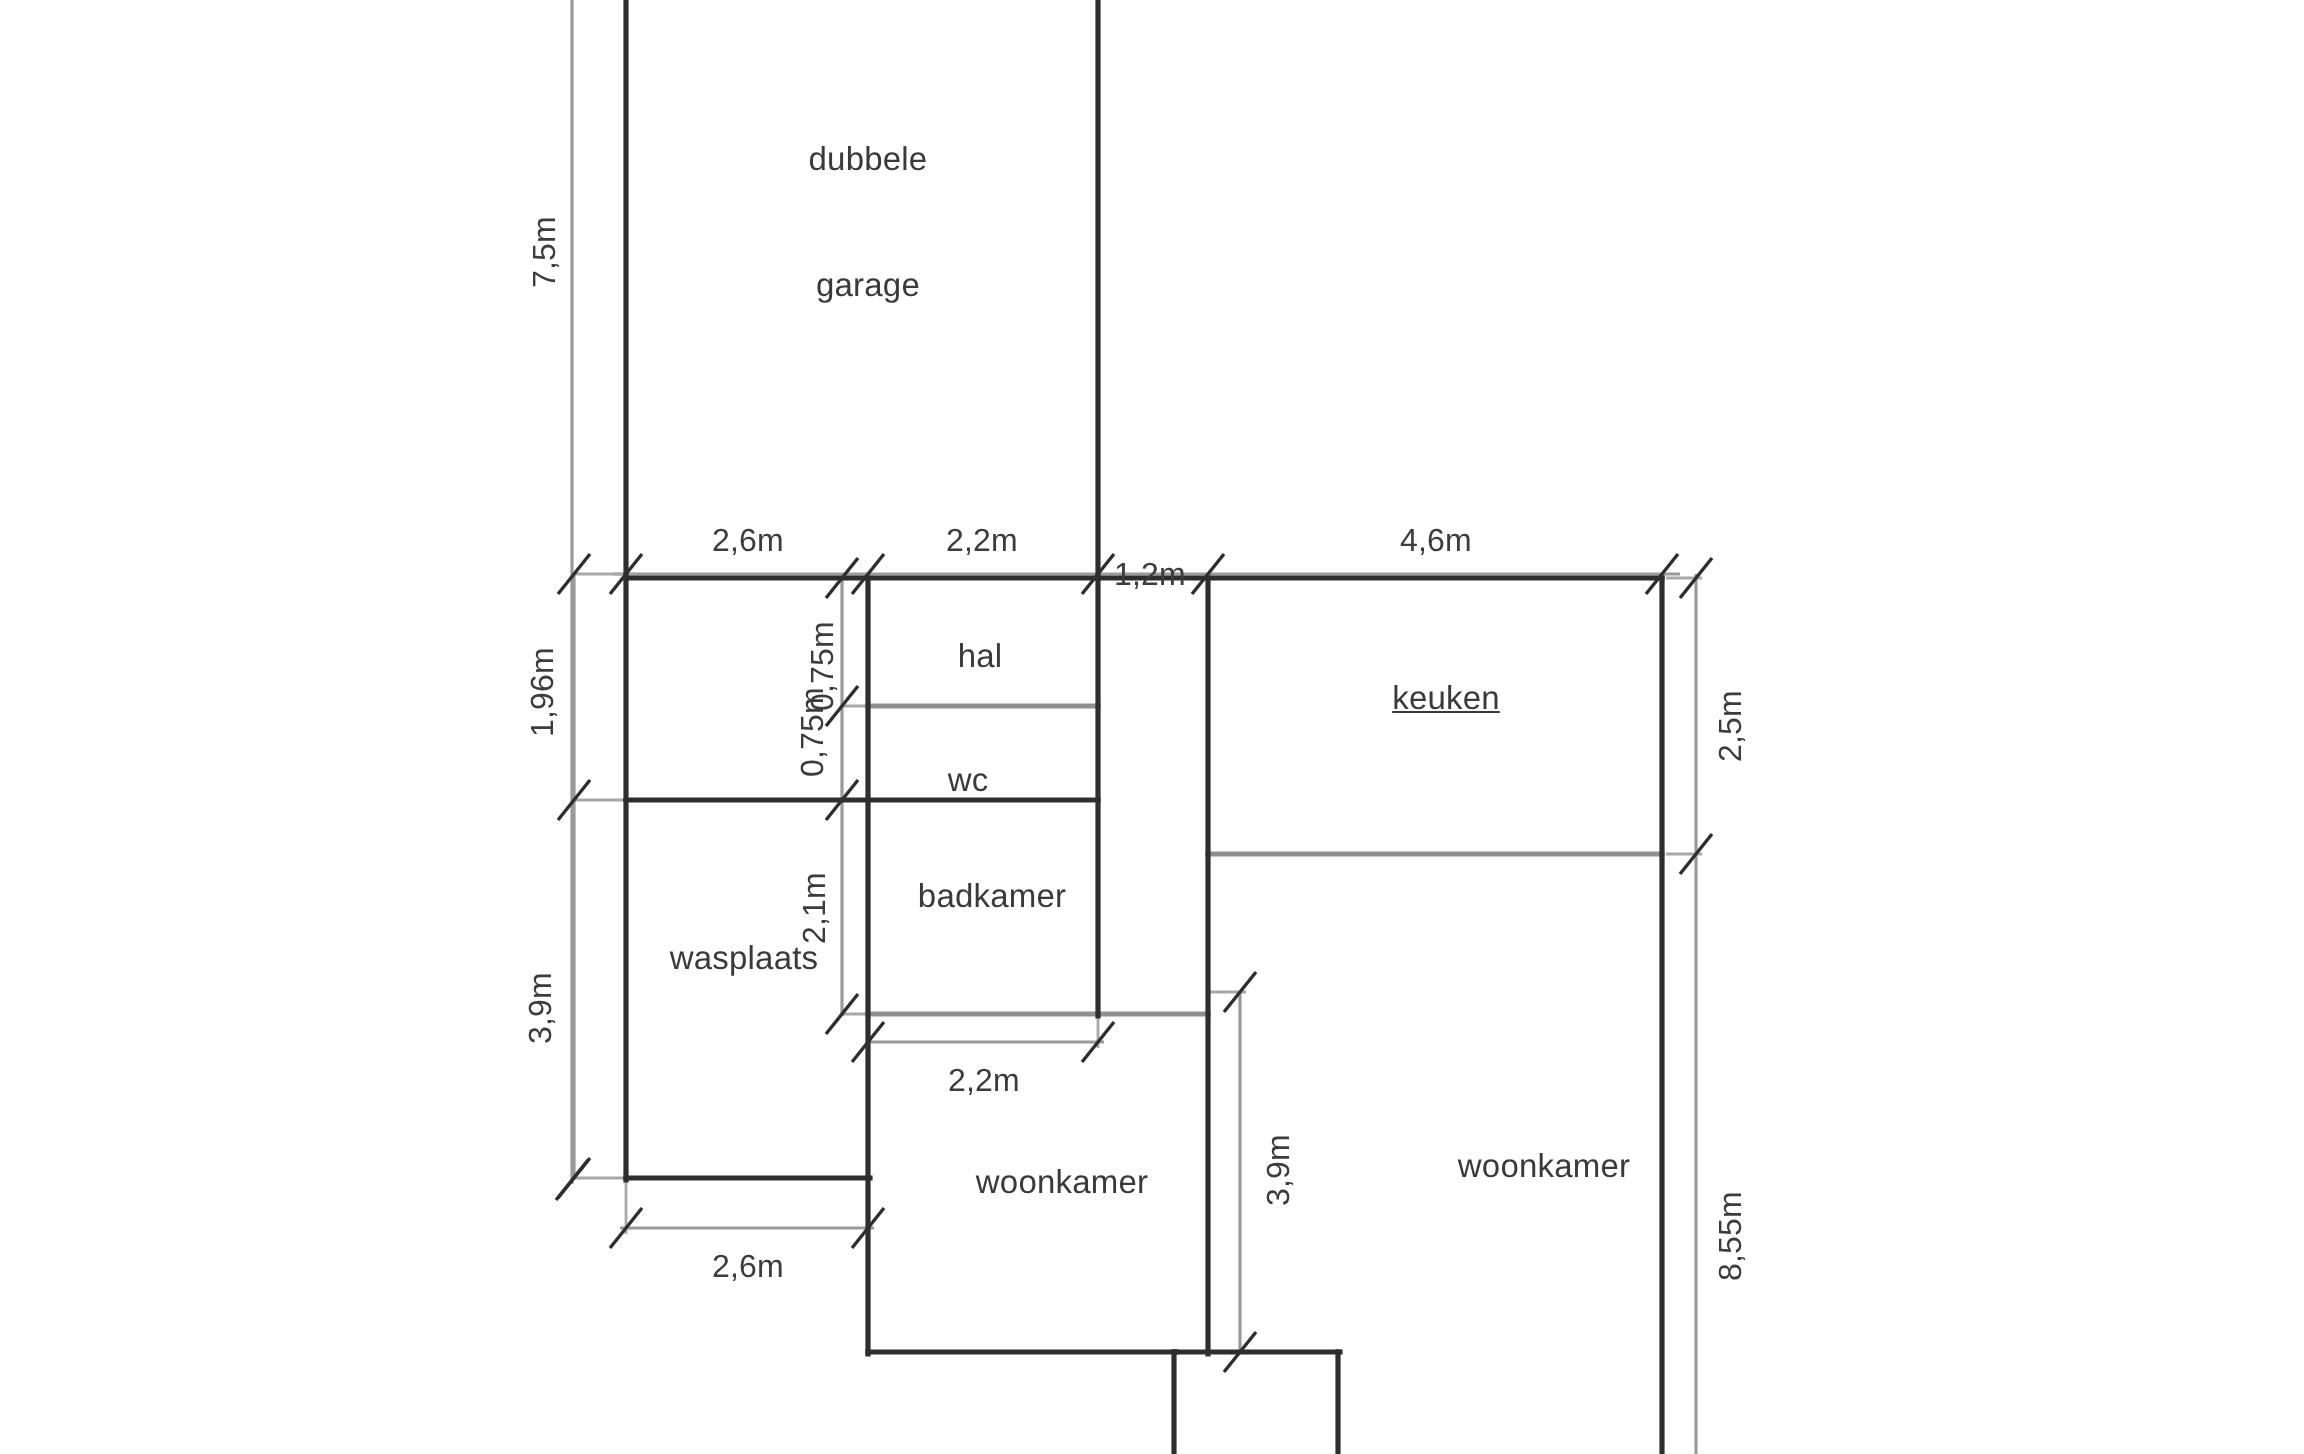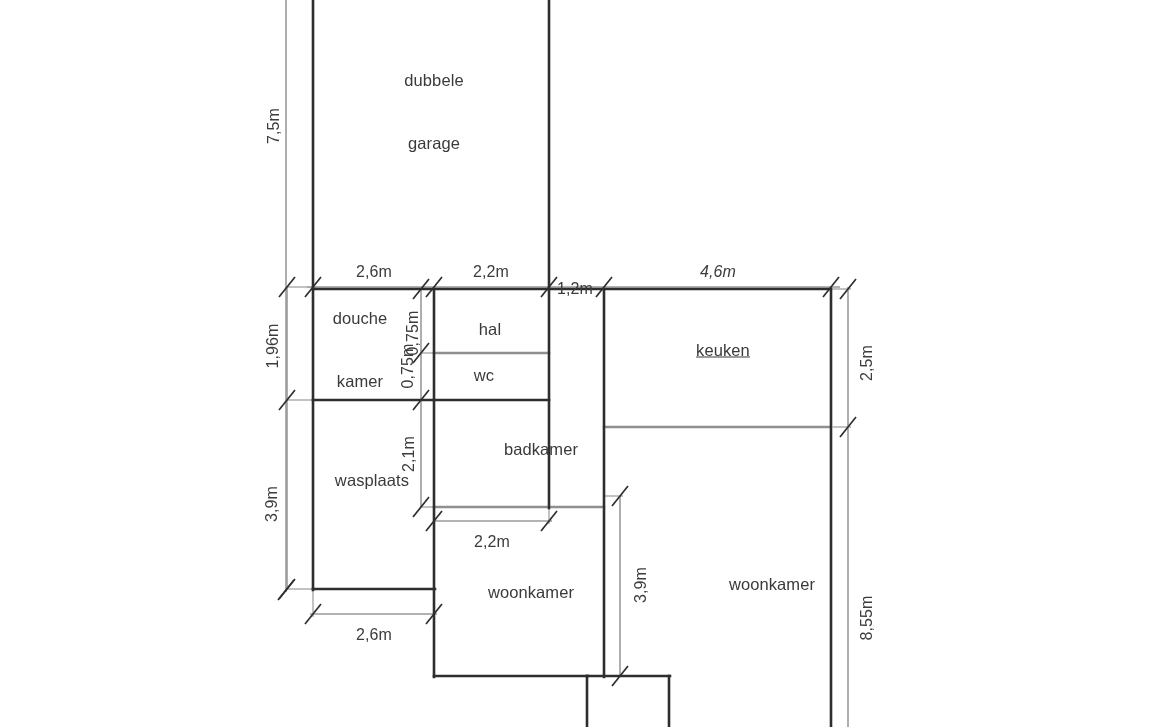--- a/index.html
+++ b/index.html
@@ -145,48 +145,44 @@
       <line x1="612" y1="506" x2="628" y2="486"></line>
       <line x1="612" y1="686" x2="628" y2="666"></line>
     </g>
   </svg>
 
   <div class="room-label" style="left:434px; top:112px;">
     <div>dubbele</div>
     <div>garage</div>
   </div>
 
-  <div class="room-label" style="left:360px; top:350px;">
-    <div>douche</div>
-    <div>kamer</div>
-  </div>
 
   <div class="room-label" style="left:490px; top:329px;">hal</div>
 
-  <div class="room-label" style="left:484px; top:375px;">wc</div>
-
-  <div class="room-label" style="left:496px; top:449px;margin-left:45px;">badkamer</div>
+  <div class="room-label" style="left:484px; top:391px;">wc</div>
+
+  <div class="room-label" style="left:496px; top:449px;">badkamer</div>
 
   <div class="room-label" style="left:372px; top:480px;">wasplaats</div>
 
   <div class="room-label" style="left:723px; top:350px;text-decoration:underline;">keuken</div>
 
   <div class="room-label" style="left:531px; top:592px;">woonkamer</div>
 
   <div class="room-label" style="left:772px; top:584px;">woonkamer</div>
 
   <div class="dim-label vert" style="left:273px; top:126px;">7,5m</div>
 
   <div class="dim-label" style="left:374px; top:271px;">2,6m</div>
 
   <div class="dim-label" style="left:491px; top:271px;">2,2m</div>
 
   <div class="dim-label" style="left:575px; top:288px;">1,2m</div>
 
-  <div class="dim-label" style="left:718px; top:271px;font-style:italic;">4,6m</div>
+  <div class="dim-label" style="left:718px; top:271px;">4,6m</div>
 
   <div class="dim-label vert" style="left:272px; top:346px;">1,96m</div>
 
   <div class="dim-label vert" style="left:412px; top:333px;">0,75m</div>
 
   <div class="dim-label vert" style="left:407px; top:366px;">0,75m</div>
 
   <div class="dim-label vert" style="left:408px; top:454px;">2,1m</div>
 
   <div class="dim-label vert" style="left:271px; top:504px;">3,9m</div>

